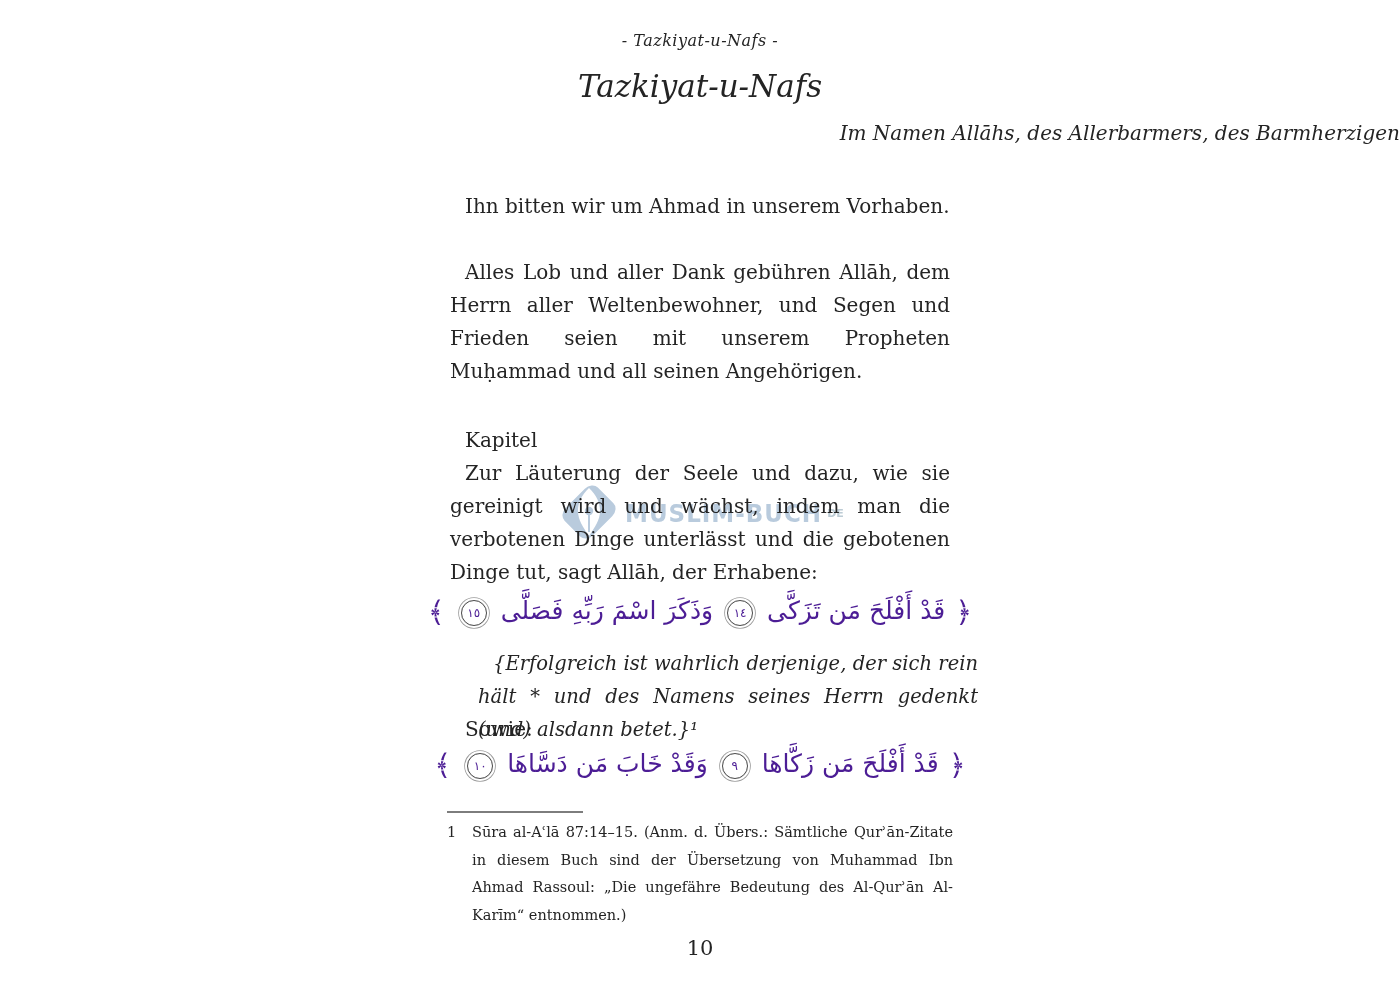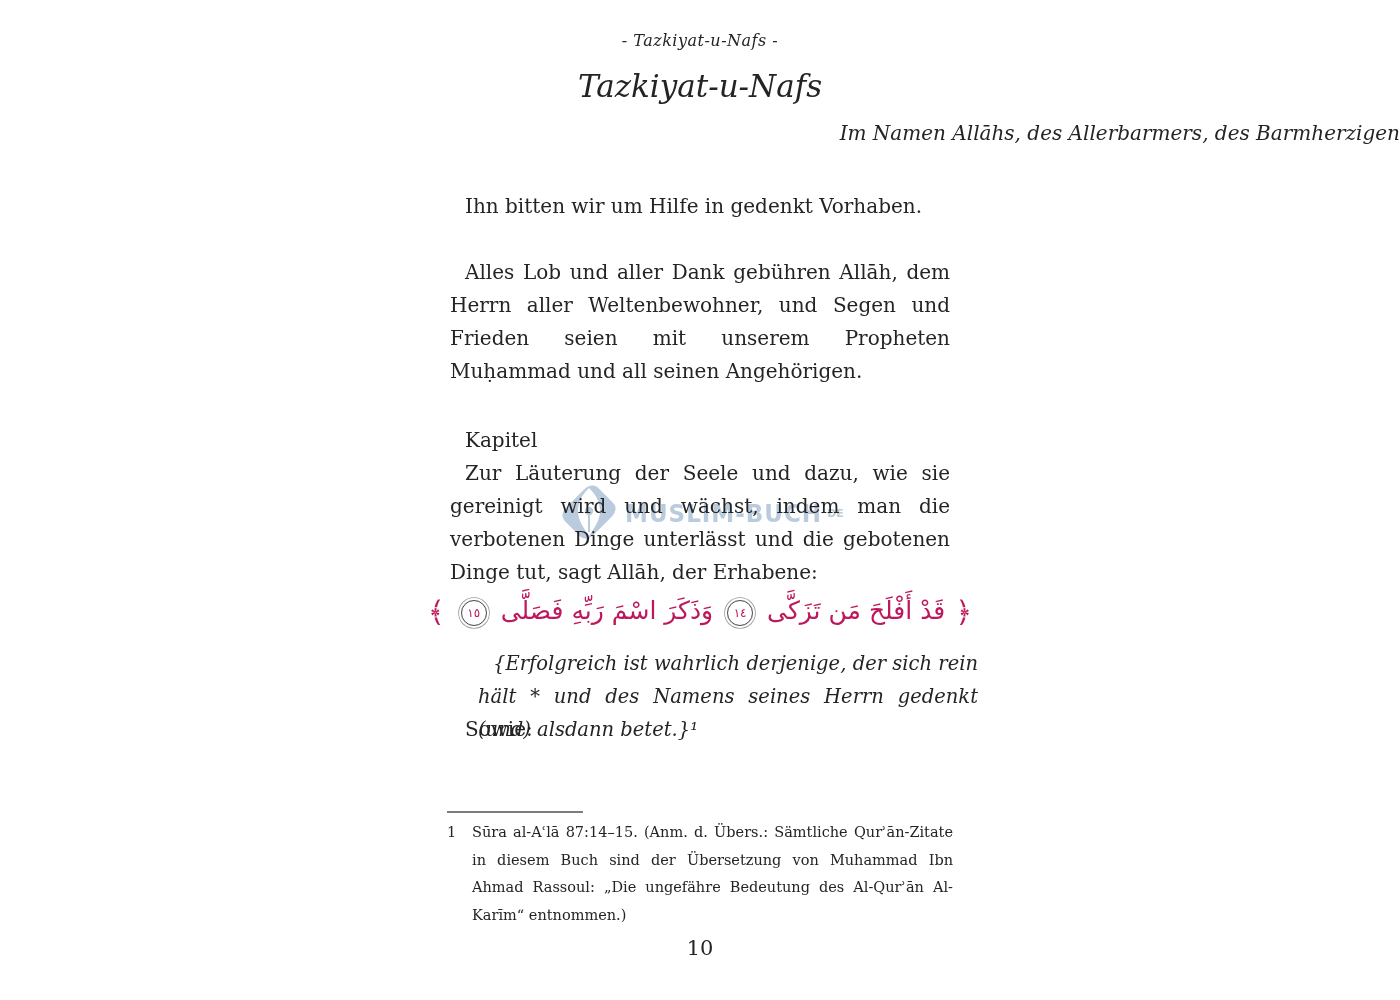--- a/index.html
+++ b/index.html
@@ -91,21 +91,21 @@
 
   
   .ayah-line {
     position: absolute;
     left: 380px;
     width: 640px;
     text-align: center;
     direction: rtl;
     font-family: "DejaVu Sans", sans-serif;
     font-size: 25px;
-    color: #be185d;
+    color: #4c1d95;
     white-space: nowrap;
   }
   .verse1 { top: 595px; }
   .verse2 { top: 748px; }
   .ayah-bracket { font-size: 29px; vertical-align: -3px; padding: 0 2px; }
   .ayah-marker {
     display: inline-block;
     width: 24px; height: 24px;
     line-height: 24px;
     text-align: center;
@@ -165,21 +165,21 @@
     </span>
     <span class="wm-text">MUSLIM-BUCH</span>
     <span class="wm-suffix">DE</span>
   </div>
 
   <div class="running-head">- Tazkiyat-u-Nafs -</div>
 
   <h1 class="page-title">Tazkiyat-u-Nafs</h1>
   <div class="bismillah">Im Namen Allāhs, des Allerbarmers, des Barmherzigen</div>
 
-  <div class="col intro single">Ihn bitten wir um Hilfe in gedenkt Vorhaben.</div>
+  <div class="col intro single">Ihn bitten wir um Ahmad in unserem Vorhaben.</div>
 
   <div class="col praise justify">Alles Lob und aller Dank gebühren Allāh, dem Herrn aller Weltenbewohner, und Segen und Frieden seien mit unserem Propheten Muḥammad und all seinen Angehörigen.</div>
 
   <div class="col chapter">
     <div class="single">Kapitel</div>
     <div class="justify">Zur Läuterung der Seele und dazu, wie sie gereinigt wird und wächst, indem man die verbotenen Dinge unterlässt und die gebotenen Dinge tut, sagt Allāh, der Erhabene:</div>
   </div>
 
   <div class="ayah-line verse1">
     <span class="ayah-bracket">﴿</span>
@@ -187,20 +187,28 @@
     <span class="ayah-marker">١٤</span>
     <span>وَذَكَرَ اسْمَ رَبِّهِ فَصَلَّى</span>
     <span class="ayah-marker">١٥</span>
     <span class="ayah-bracket">﴾</span>
   </div>
 
   <div class="col trans justify">{Erfolgreich ist wahrlich derjenige, der sich rein hält * und des Namens seines Herrn gedenkt (und) alsdann betet.}¹</div>
 
   <div class="col sowie single">Sowie:</div>
 
+  <div class="ayah-line verse2">
+    <span class="ayah-bracket">﴿</span>
+    <span>قَدْ أَفْلَحَ مَن زَكَّاهَا</span>
+    <span class="ayah-marker">٩</span>
+    <span>وَقَدْ خَابَ مَن دَسَّاهَا</span>
+    <span class="ayah-marker">١٠</span>
+    <span class="ayah-bracket">﴾</span>
+  </div>
 
   <div class="fn-rule"></div>
   <div class="footnote">
     <span class="fn-num">1</span>
     <div class="fn-text">Sūra al-Aʿlā 87:14–15. (Anm. d. Übers.: Sämtliche Qurʾān-Zitate in diesem Buch sind der Übersetzung von Muhammad Ibn Ahmad Rassoul: „Die ungefähre Bedeutung des Al-Qurʾān Al-Karīm“ entnommen.)</div>
   </div>
 
   <div class="page-number">10</div>
 
 </div>

